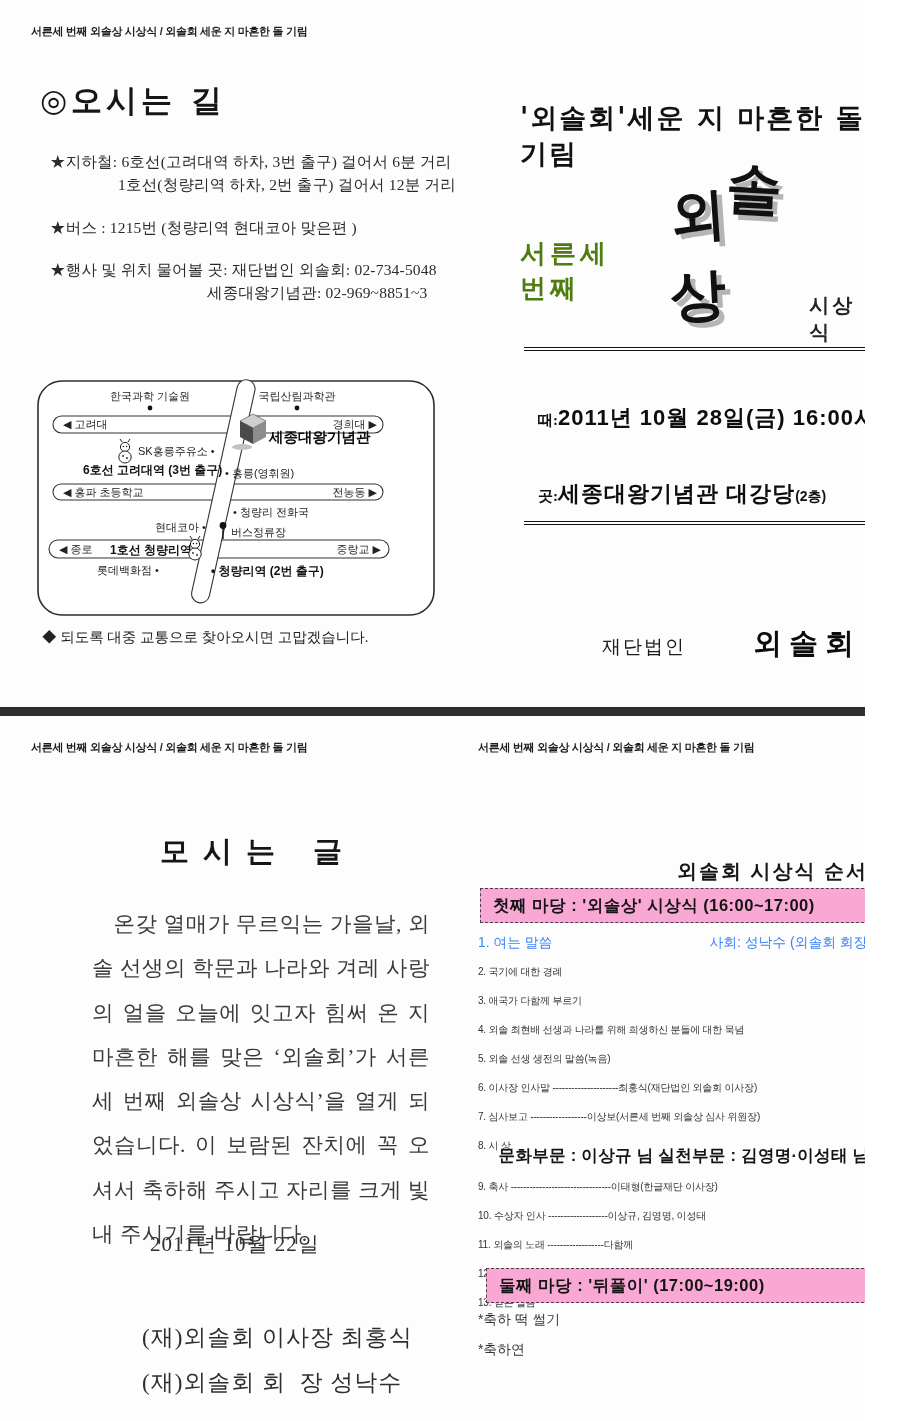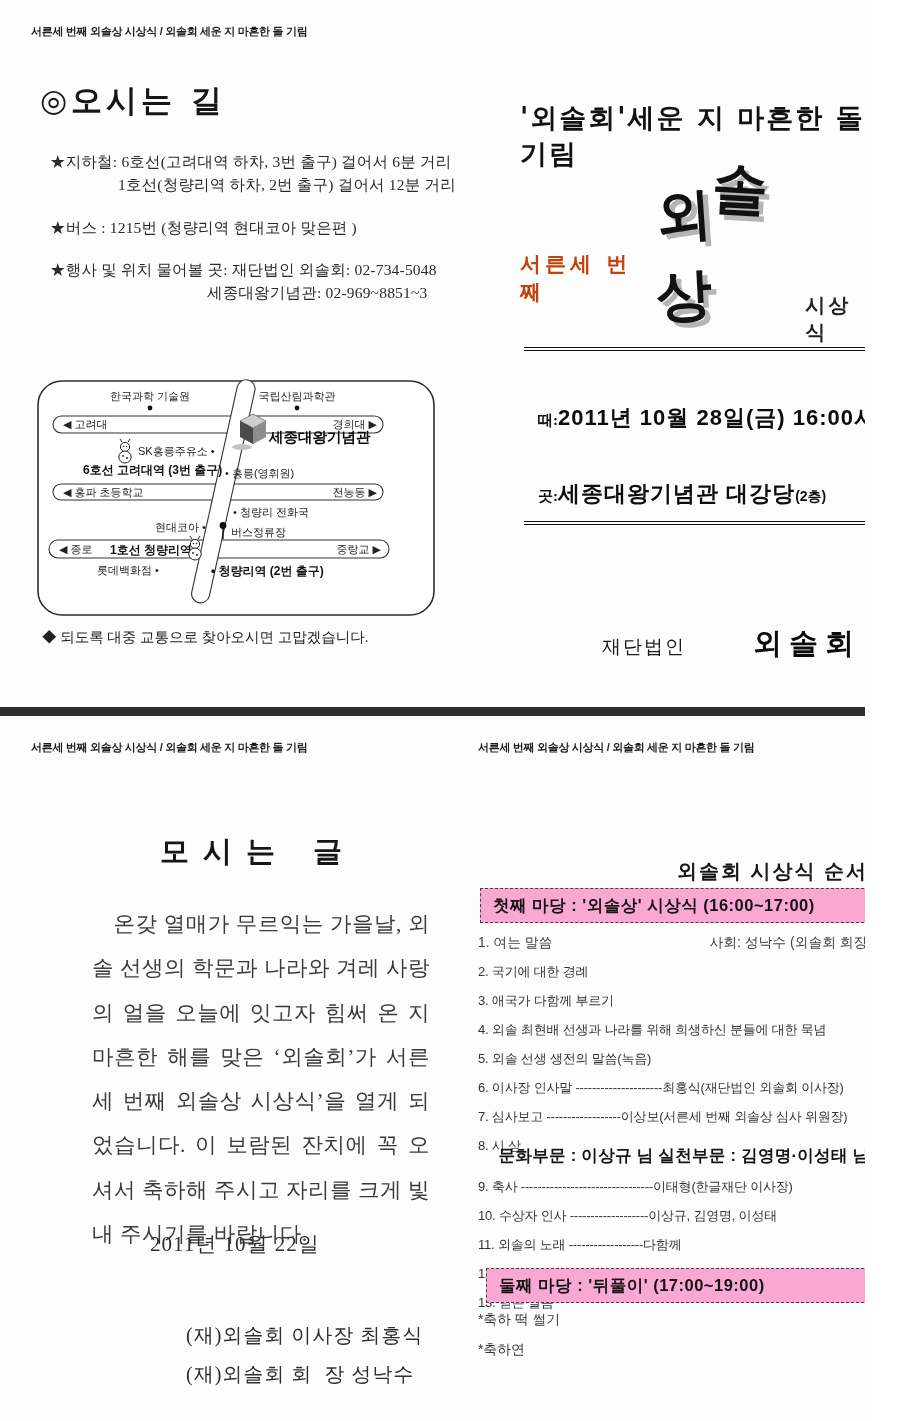--- a/index.html
+++ b/index.html
@@ -9,47 +9,47 @@
   .running-header { font-size:11px; font-weight:700; color:#1c1c1c; letter-spacing:-0.3px; }
 
   
   .section-title { font-family:"DejaVu Serif",serif; font-size:31px; font-weight:600; color:#161616; letter-spacing:4px; }
   .dir-line { font-family:"Liberation Serif",serif; font-size:15.5px; color:#2a2a2a; letter-spacing:0.2px; white-space:pre; }
   .map-note { font-family:"Liberation Serif",serif; font-size:14.5px; color:#222; }
 
   
   .title1 { font-family:"DejaVu Serif",serif; font-size:27px; font-weight:700; color:#111; letter-spacing:2px; }
   .title2-row { display:flex; align-items:flex-end; }
-  .title2-prefix { font-family:"DejaVu Serif",serif; font-size:21px; font-weight:700; color:#c2410c; letter-spacing:4px; padding-bottom:14px; }
+  .title2-prefix { font-family:"DejaVu Serif",serif; font-size:26px; font-weight:700; color:#4d7c0f; letter-spacing:4px; padding-bottom:14px; }
   .title2-main { font-family:"DejaVu Serif",serif; font-size:56px; font-weight:700; color:#111; margin-left:18px; }
   .title2-main span { display:inline-block; text-shadow:5px 5px 0 #b5b5b5; }
   .title2-suffix { font-family:"DejaVu Serif",serif; font-size:20px; font-weight:600; color:#222; letter-spacing:3px; margin-left:4px; }
   .info-box { border-top:4px double #111; border-bottom:4px double #111; padding:14px 6px 12px 14px; }
   .info-line { display:flex; align-items:baseline; margin-bottom:8px; }
   .info-label { font-family:"Liberation Serif",serif; font-size:15px; font-weight:700; color:#111; }
   .info-value { font-size:22px; font-weight:800; color:#0d0d0d; letter-spacing:1px;margin-top:38px; }
   .info-note { font-size:14px; font-weight:700; color:#111; }
   .organizer { display:flex; align-items:baseline;gap:39px; }
   .organizer-prefix { font-family:"Liberation Serif",serif; font-size:19px; color:#1a1a1a; letter-spacing:2px; }
   .organizer-name { font-family:"DejaVu Serif",serif; font-size:29px; font-weight:700; color:#0c0c0c; letter-spacing:7px; margin-left:28px; }
 
   .divider-bar { position:absolute; left:0; width:909px; height:9px; background:#2e2e2e; }
   .edge-line { position:absolute; width:1px; background:#d7d7d7; }
 
   
   .invite-title { font-family:"DejaVu Serif",serif; font-size:29px; font-weight:600; color:#161616; letter-spacing:14px; }
   .invite-body { font-family:"Liberation Serif","DejaVu Serif",serif; font-size:21.5px; color:#3a3a3a; line-height:2.06; text-align:justify; text-indent:1em; letter-spacing:0.5px; }
   .invite-date { font-family:"Liberation Serif",serif; font-size:21px; color:#2e2e2e; letter-spacing:1px; }
-  .signature { font-family:"Liberation Serif",serif; font-size:20px; color:#2e2e2e; line-height:1.95; white-space:pre-wrap; letter-spacing:1px;margin-left:44px; }
+  .signature { font-family:"Liberation Serif",serif; font-size:23px; color:#2e2e2e; line-height:1.95; white-space:pre-wrap; letter-spacing:1px; }
 
   
   .prog-title { font-size:20px; font-weight:800; color:#161616; letter-spacing:2px; text-align:right; }
   .part-box { border:1.4px dashed #444; padding:6px 12px 5px 12px; font-size:16.5px; font-weight:800; color:#141414; letter-spacing:0.5px; background:#f9a8d4; }
-  .prog-item { font-size:13px; color:#333; line-height:29px; letter-spacing:-0.2px; white-space:pre; }
-  .prog-item-row { display:flex; justify-content:space-between; font-size:13.8px; color:#404040; line-height:29px; }
+  .prog-item { font-size:10px; color:#333; line-height:29px; letter-spacing:-0.2px; white-space:pre; }
+  .prog-item-row { display:flex; justify-content:space-between; font-size:13.8px; color:#3b82f6; line-height:29px; }
   .winners { font-size:16.5px; font-weight:800; color:#141414; text-align:center; letter-spacing:0.3px; }
   .extra-item { font-size:13.8px; color:#333; line-height:30px; }
 
   svg text { font-family:"Liberation Sans","DejaVu Sans",sans-serif; fill:#222; }
   .map-label { font-size:11px; }
   .map-label-bold { font-size:12px; font-weight:700; fill:#111; }
   .map-hall { font-size:14.5px; font-weight:800; fill:#0b0b0b; }
 </style>
 </head>
 <body>

